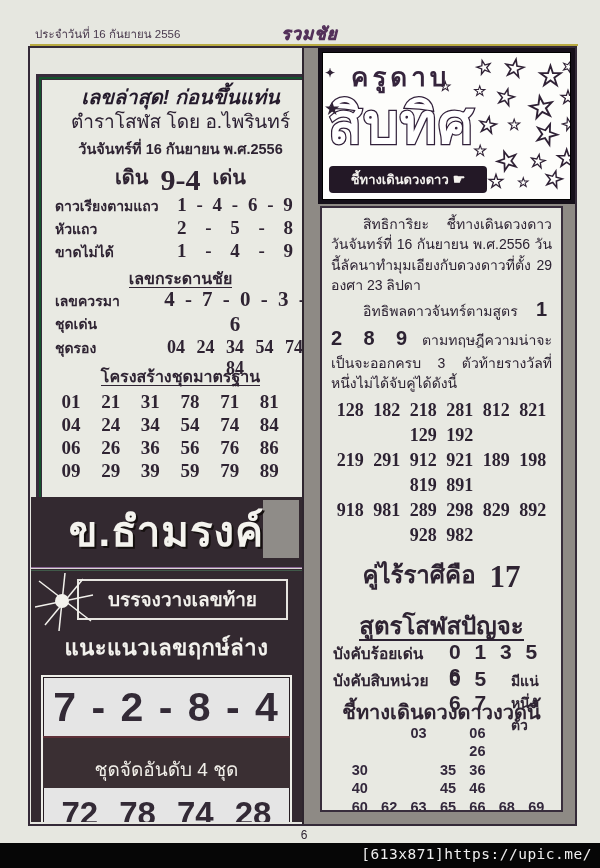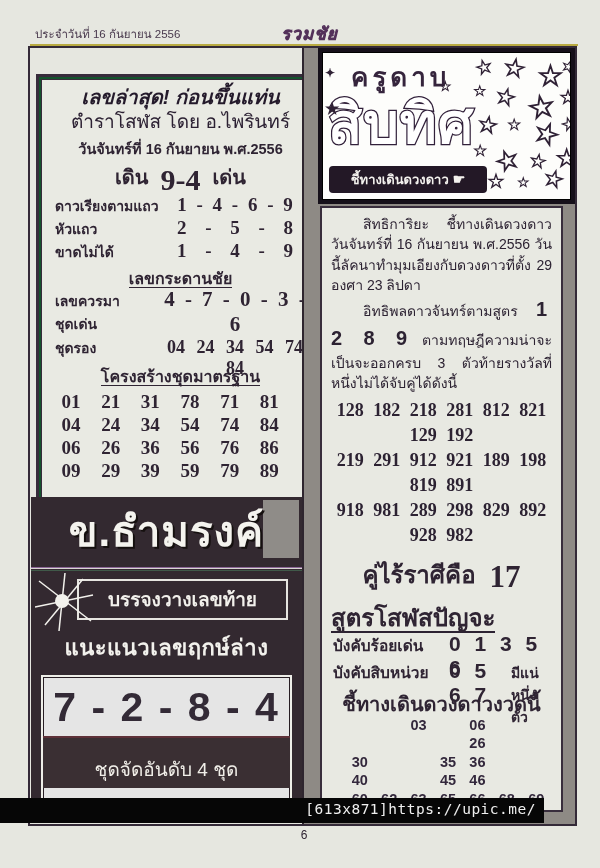--- a/index.html
+++ b/index.html
@@ -6,21 +6,21 @@
   body { width: 600px; height: 868px; background: #cfcfc8; font-family: "Liberation Sans", sans-serif; }
   .page { position: relative; width: 600px; height: 868px; background: #e6e7e0; color: #2f2433; overflow: hidden; }
   .serif { font-family: "Liberation Serif", serif; }
 
   
   #date-label { position: absolute; left: 35px; top: 25px; font-size: 11.5px; color: #4a3a4e; }
   #magazine-logo { position: absolute; left: 281px; top: 19px; font-size: 17px; font-weight: bold; font-style: italic; color: #53315a; letter-spacing: 1px; text-shadow: 0.5px 0.5px 0 #53315a; }
   #gold-line { position: absolute; left: 30px; top: 44px; width: 548px; height: 2px; background: #b9ab42; }
   #main-frame { position: absolute; left: 28px; top: 46px; width: 549px; height: 780px; border: 2px solid #342a38; background: #e6e7e0; }
   #page-number { position: absolute; left: 290px; top: 828px; width: 28px; text-align: center; font-size: 12px; color: #2f2433; }
-  #watermark-bar { position: absolute; left: 0; top: 798px; width: 544px; height: 25px; background: #060606; }
+  #watermark-bar { position: absolute; left: 0; top: 843px; width: 600px; height: 25px; background: #060606; }
   #watermark-text { position: absolute; right: 8px; top: 3px; color: #efefef; font-size: 14.5px; font-family: "DejaVu Sans Mono", monospace; letter-spacing: 0.5px; }
 
   
   #top-box { position: absolute; left: 36px; top: 54px; width: 289px; height: 438px; border: 3px solid #372b3b; background: #14532d; margin-top: 20px; }
   #top-box-inner { position: absolute; inset: 2px; border: 1px solid #372b3b; background: #e9eae3; padding-top: 5px; overflow: hidden; }
   .box-title { text-align: center; font-size: 20px; line-height: 1.2; font-weight: bold; font-style: italic; color: #241a2b; }
   .box-subtitle { text-align: center; font-size: 19px; line-height: 1.2; margin-top: 2px; color: #2c2133; }
   .box-date { text-align: center; font-size: 14.5px; font-weight: bold; margin-top: 3px; }
   .walk-line { text-align: center; margin-top: 1px; height: 33px; }
   .walk-word { font-size: 20px; font-weight: bold; vertical-align: 6px; }
@@ -63,21 +63,21 @@
   .star { position: absolute; color: #2f2135; line-height: 1; font-weight: bold; }
 
   #rc-body { position: relative; margin: 2px 12px 0 2px; background: #e8e9e2; border: 2px solid #382d3c; padding: 6px 9px 6px 9px; height: 606px; overflow: hidden; }
   .rc-p { font-size: 14px; line-height: 1.45; color: #2c2232; text-indent: 32px; text-align: justify; }
   .formula-num { font-size: 20px; font-weight: bold; letter-spacing: 5px; }
   #triple-block { margin-top: 4px; }
   .triple-row { text-align: center; font-family: "Liberation Serif", serif; font-size: 18px; font-weight: bold; word-spacing: 5px; line-height: 25px; color: #2c2232; }
   #pair-line { text-align: center; margin-top: 7px; height: 34px; }
   .pair-label { font-size: 24px; font-weight: bold; vertical-align: 4px; }
   .pair-val { font-family: "Liberation Serif", serif; font-size: 31px; font-weight: bold; margin-left: 14px; }
-  #formula-header { text-align: left; margin-top: 9px; height: 31px; }
+  #formula-header { text-align: center; margin-top: 17px; height: 31px; }
   #formula-header span { font-size: 24px; font-weight: bold; border-bottom: 2px solid #2c2232; }
   .force-row { display: flex; align-items: baseline; margin-top: 3px; height: 24px; padding-left: 2px; }
   .force-label { font-size: 15.5px; font-weight: bold; width: 116px; flex-shrink: 0; }
   .force-val { font-size: 21px; font-weight: bold; letter-spacing: 4px; }
   .force-note { font-size: 14px; font-weight: bold; margin-left: 8px; }
   #star-path-header { text-align: center; font-size: 20px; font-weight: bold; margin-top: 5px; height: 26px; }
   #pyramid-grid { display: grid; grid-template-columns: repeat(7, 1fr); width: 206px; margin: 3px 0 0 14px; }
   .py-cell { height: 18.5px; text-align: center; font-size: 14.5px; font-weight: bold; color: #33283c; }
 </style>
 </head>

